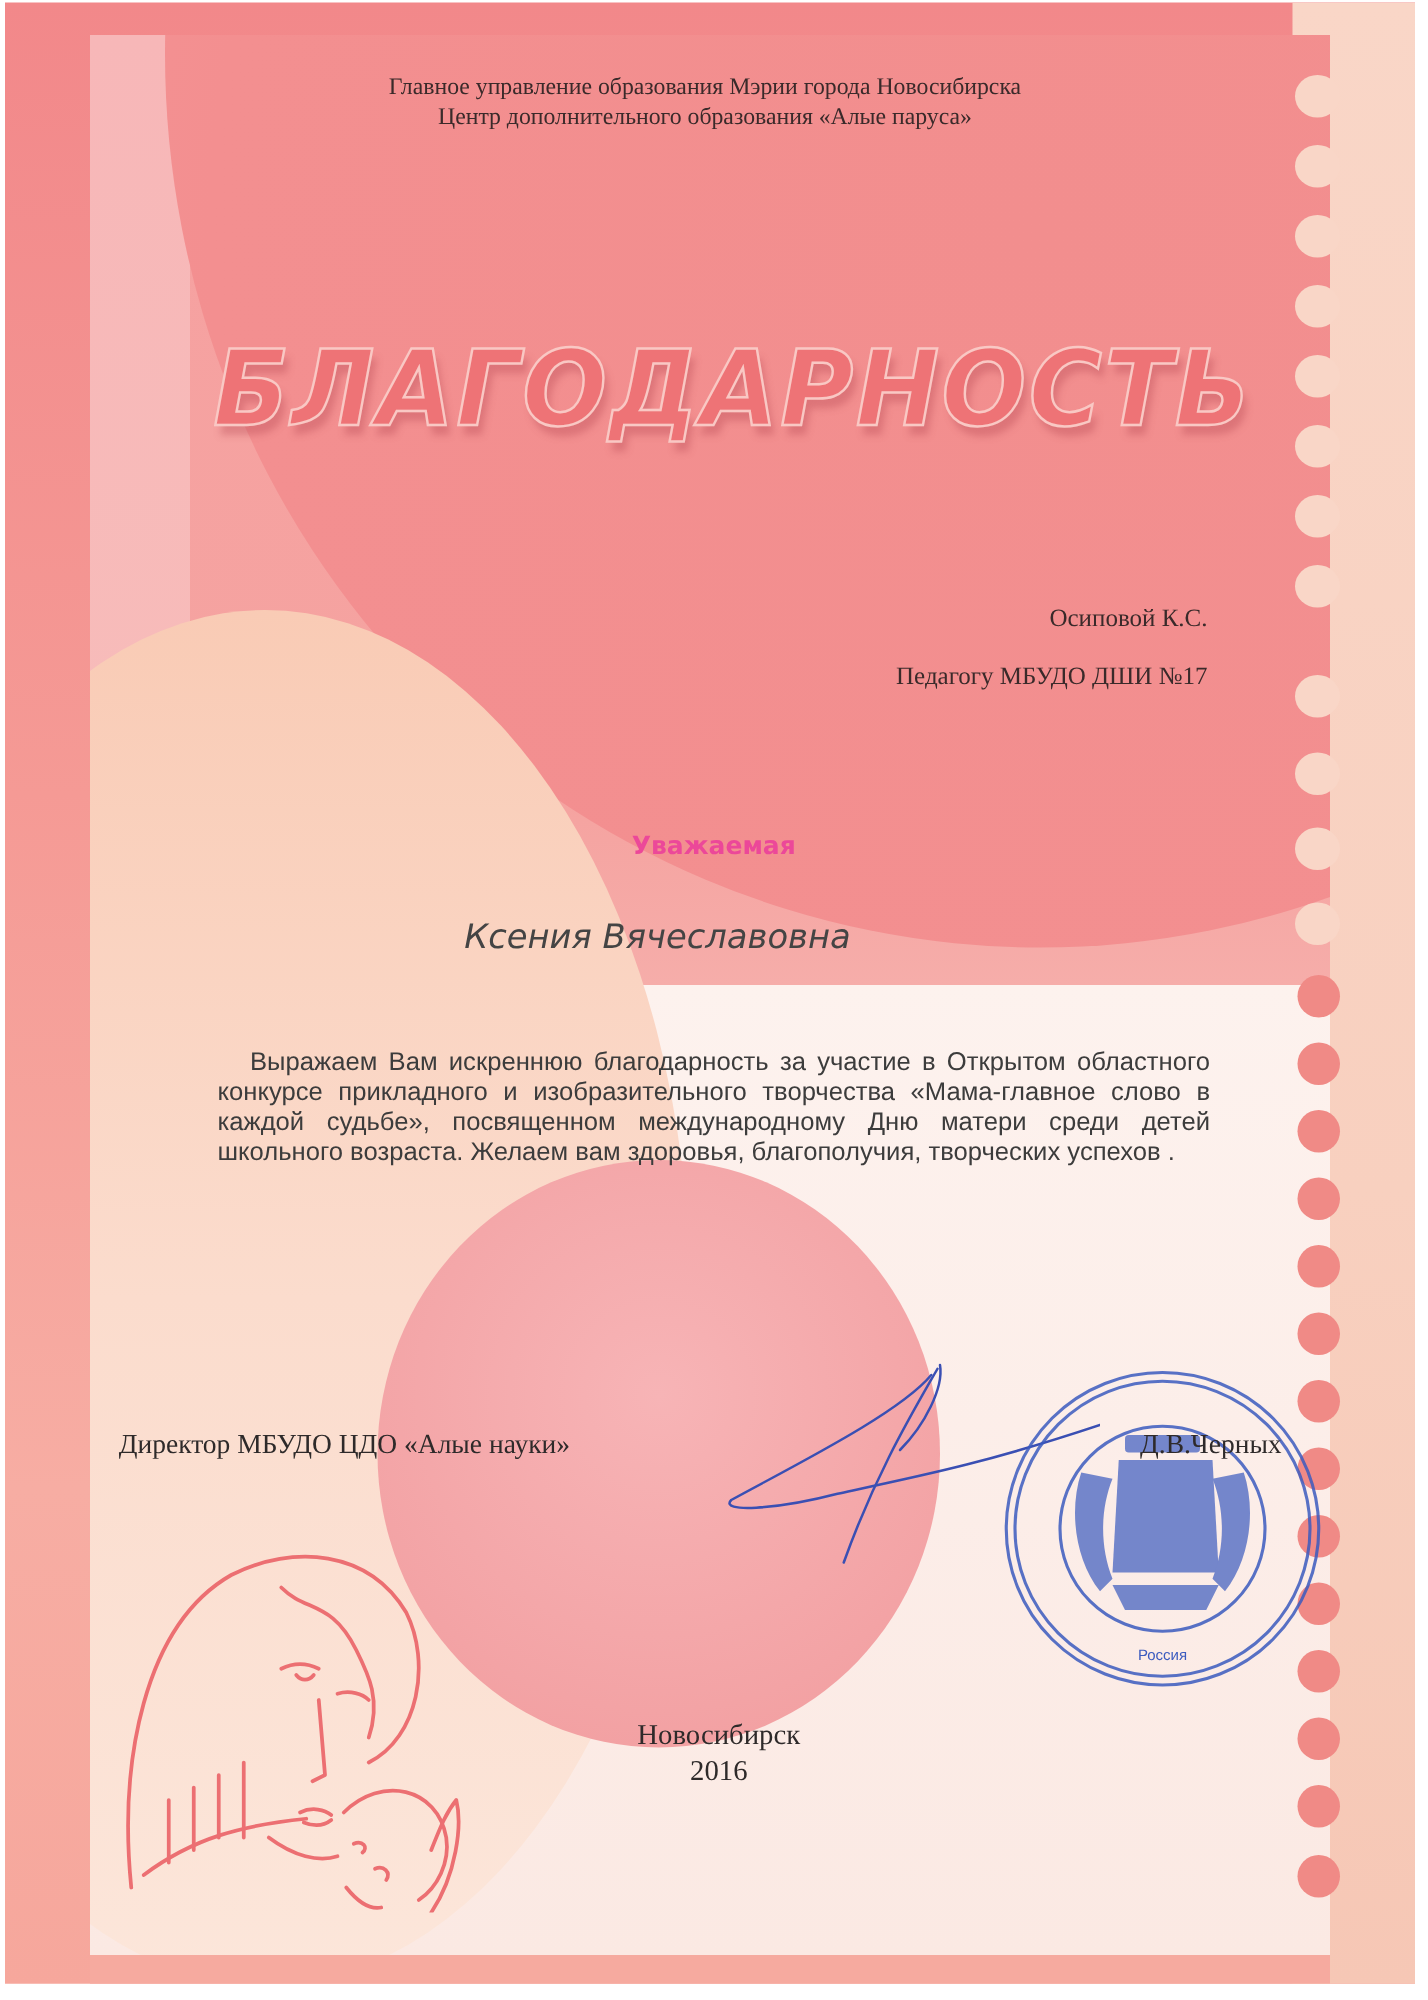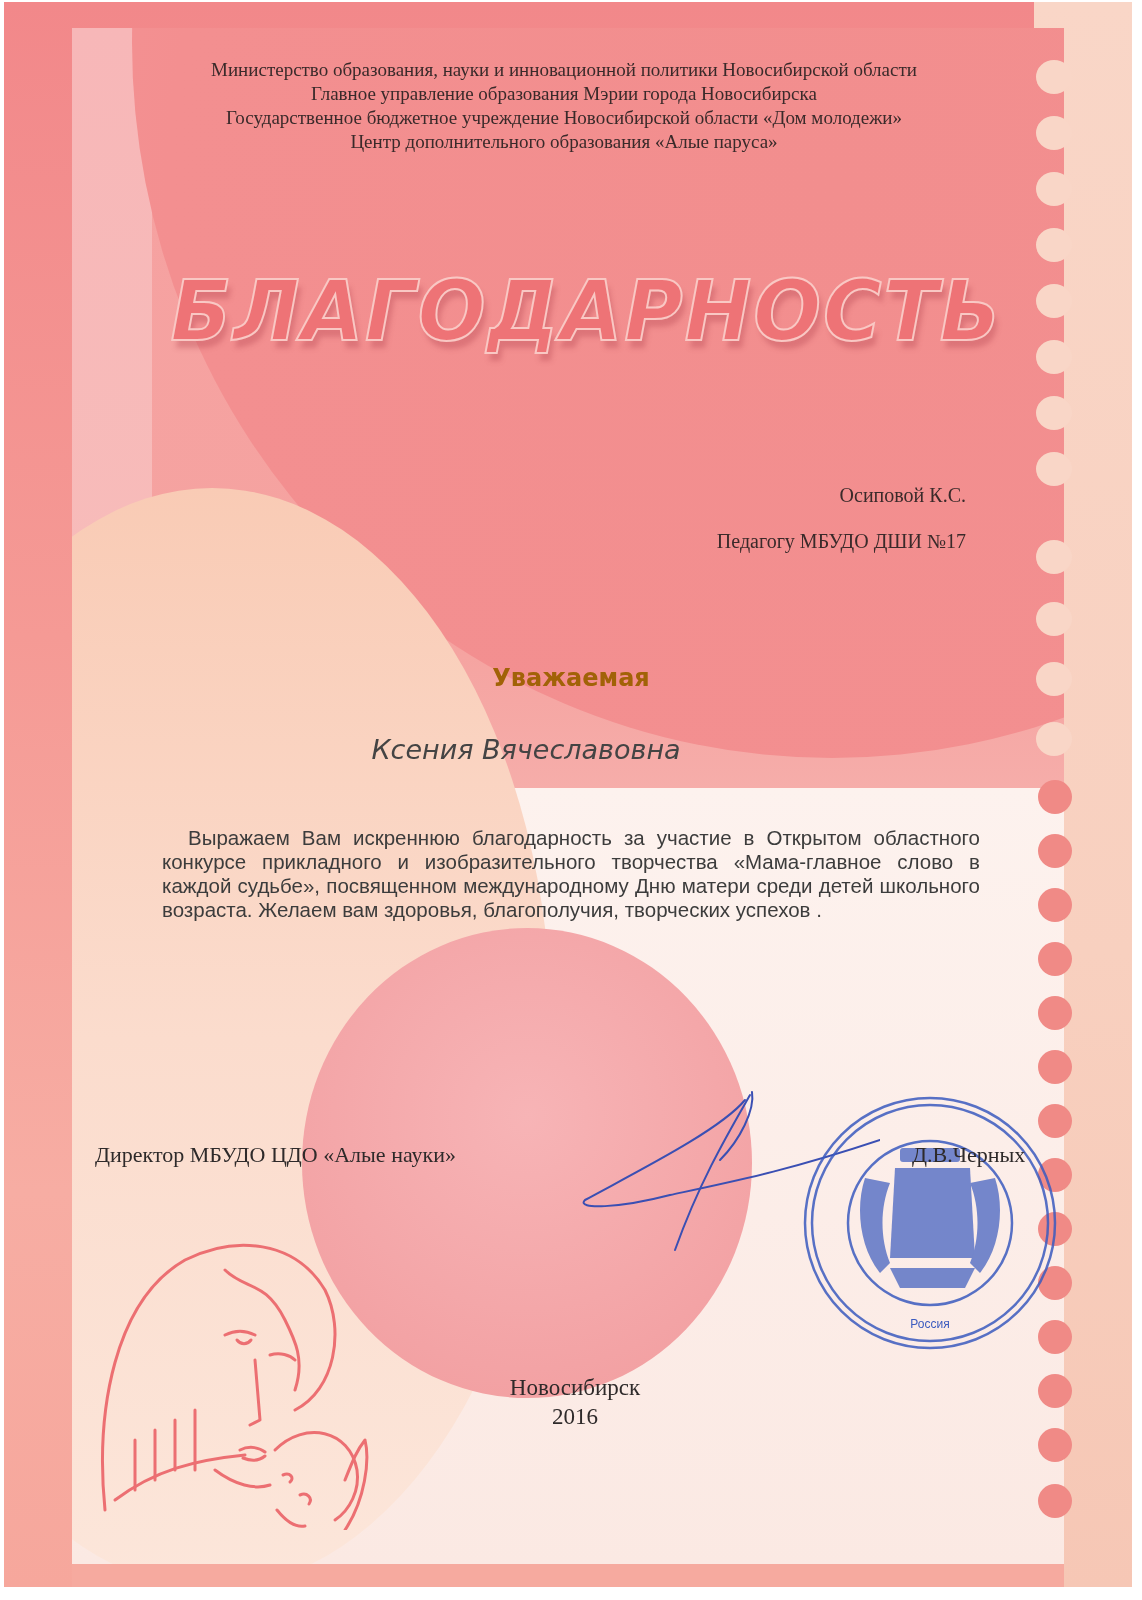--- a/index.html
+++ b/index.html
@@ -74,32 +74,32 @@
       -webkit-text-stroke: 2px #f9c8c4;
       text-shadow: 4px 8px 6px rgba(180, 70, 80, 0.35);
       transform: scaleX(0.95);
     }
 
     .recipient {
       position: absolute; right: 176px; text-align: right; font-size: 20px; color: #3a2a2a;
     }
     .greeting {
       position: absolute; left: 0; width: 1142px; text-align: center;
-      font-family: "DejaVu Sans", sans-serif; font-weight: bold; font-size: 24px; color: #a16207;
+      font-family: "DejaVu Sans", sans-serif; font-weight: bold; font-size: 20px; color: #ec4899;
     }
     .name {
       position: absolute; left: 0; width: 1052px; text-align: center;
       font-family: "DejaVu Sans", sans-serif; font-style: italic; font-size: 27px; color: #444;
     }
     .body-text {
       position: absolute; left: 162px; top: 826px; width: 818px;
       font-family: "Liberation Sans", sans-serif; font-size: 20.5px; line-height: 24px;
       color: #3c3c3c; text-align: justify; text-align-last: left;
     }
-    .body-text p { margin: 0; text-indent: 26px; }
+    .body-text p { margin: 12px; text-indent: 26px; }
 
     .director {
       position: absolute; left: 95px; top: 1142px; font-size: 22px; color: #2e2a2a;
     }
     .director-name {
       position: absolute; left: 892px; top: 1142px; font-size: 22px; color: #2e2a2a; margin-left: 20px;
     }
     .city {
       position: absolute; left: 460px; top: 1373px; width: 230px; text-align: center;
       font-size: 23px; line-height: 29px; color: #2e2a2a;
@@ -152,23 +152,21 @@
   <div class="dot" style="top:1156px"></div>
   <div class="dot" style="top:1210px"></div>
   <div class="dot" style="top:1264px"></div>
   <div class="dot" style="top:1318px"></div>
   <div class="dot" style="top:1372px"></div>
   <div class="dot" style="top:1426px"></div>
   <div class="dot" style="top:1482px"></div>
 </div>
 
 <div class="header">
-  <div>Министерство образования, науки и инновационной политики Новосибирской области</div>
   <div>Главное управление образования Мэрии города Новосибирска</div>
-  <div>Государственное бюджетное учреждение Новосибирской области «Дом  молодежи»</div>
   <div>Центр дополнительного образования «Алые паруса»</div>
 </div>
 
 <div class="title">БЛАГОДАРНОСТЬ</div>
 
 <div class="recipient" style="top:484px">Осиповой К.С.</div>
 <div class="recipient" style="top:530px">Педагогу МБУДО ДШИ №17</div>
 
 <div class="greeting" style="top:664px">Уважаемая</div>
 <div class="name" style="top:734px">Ксения Вячеславовна</div>

